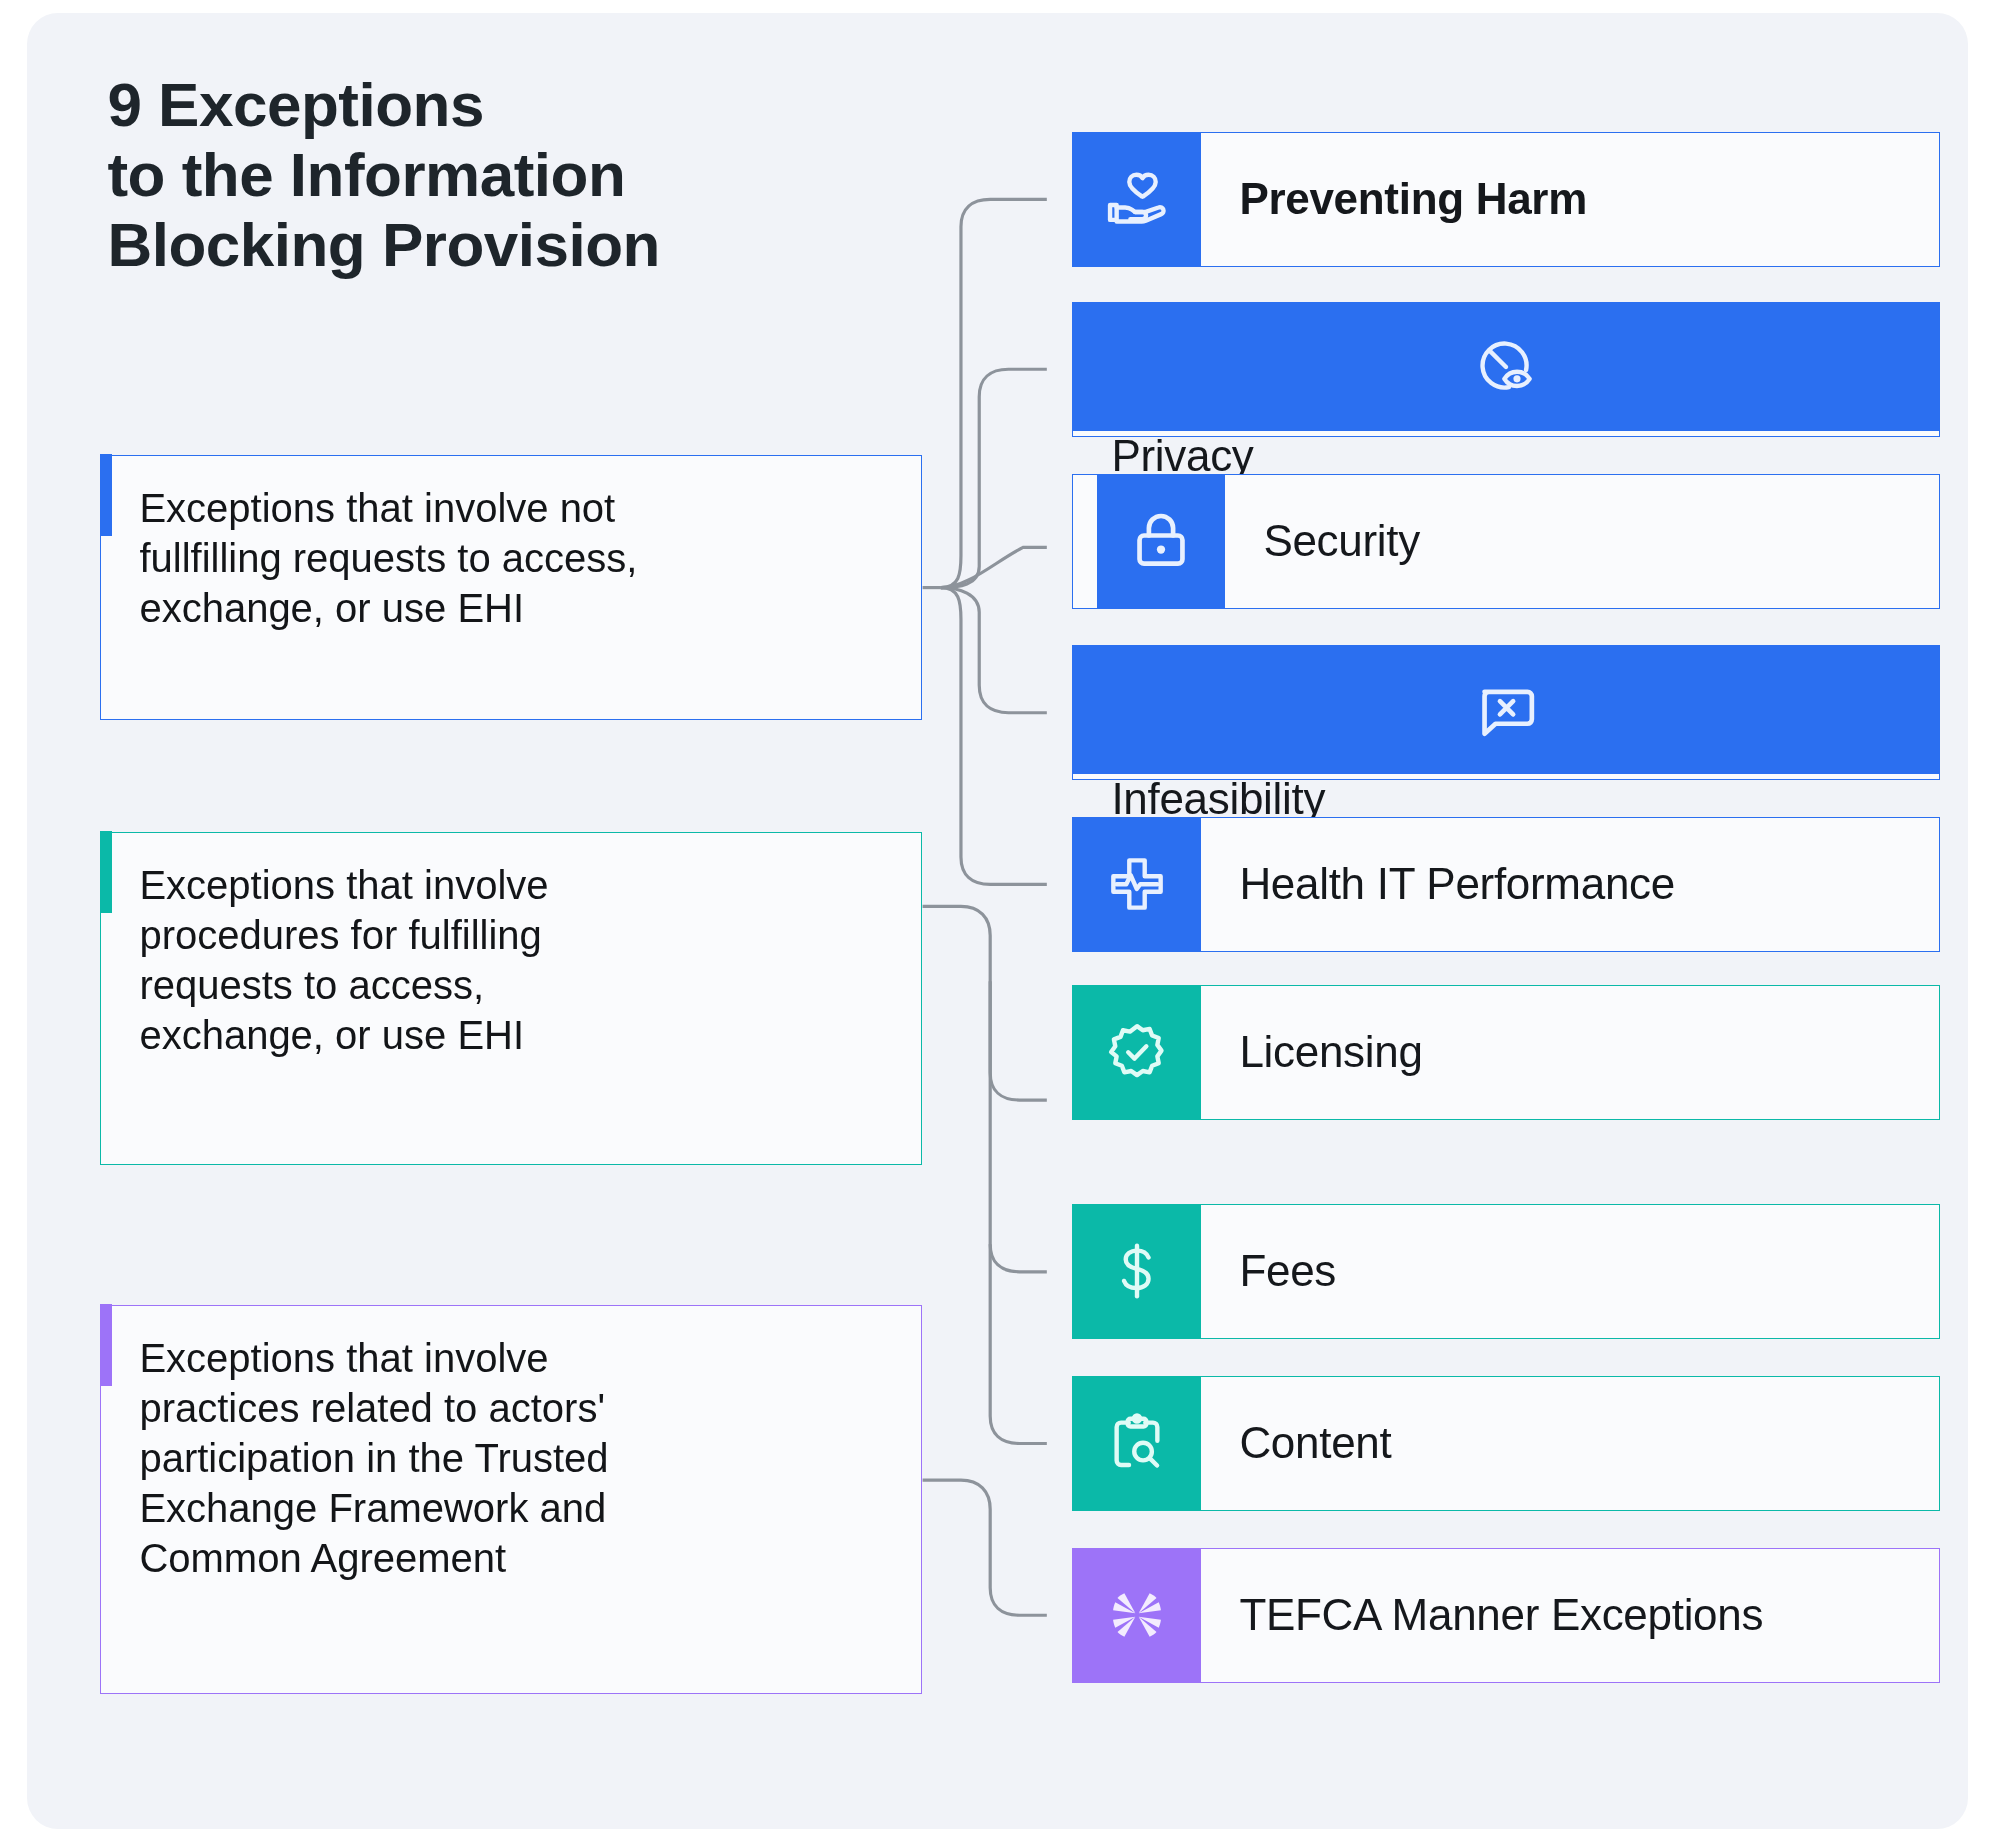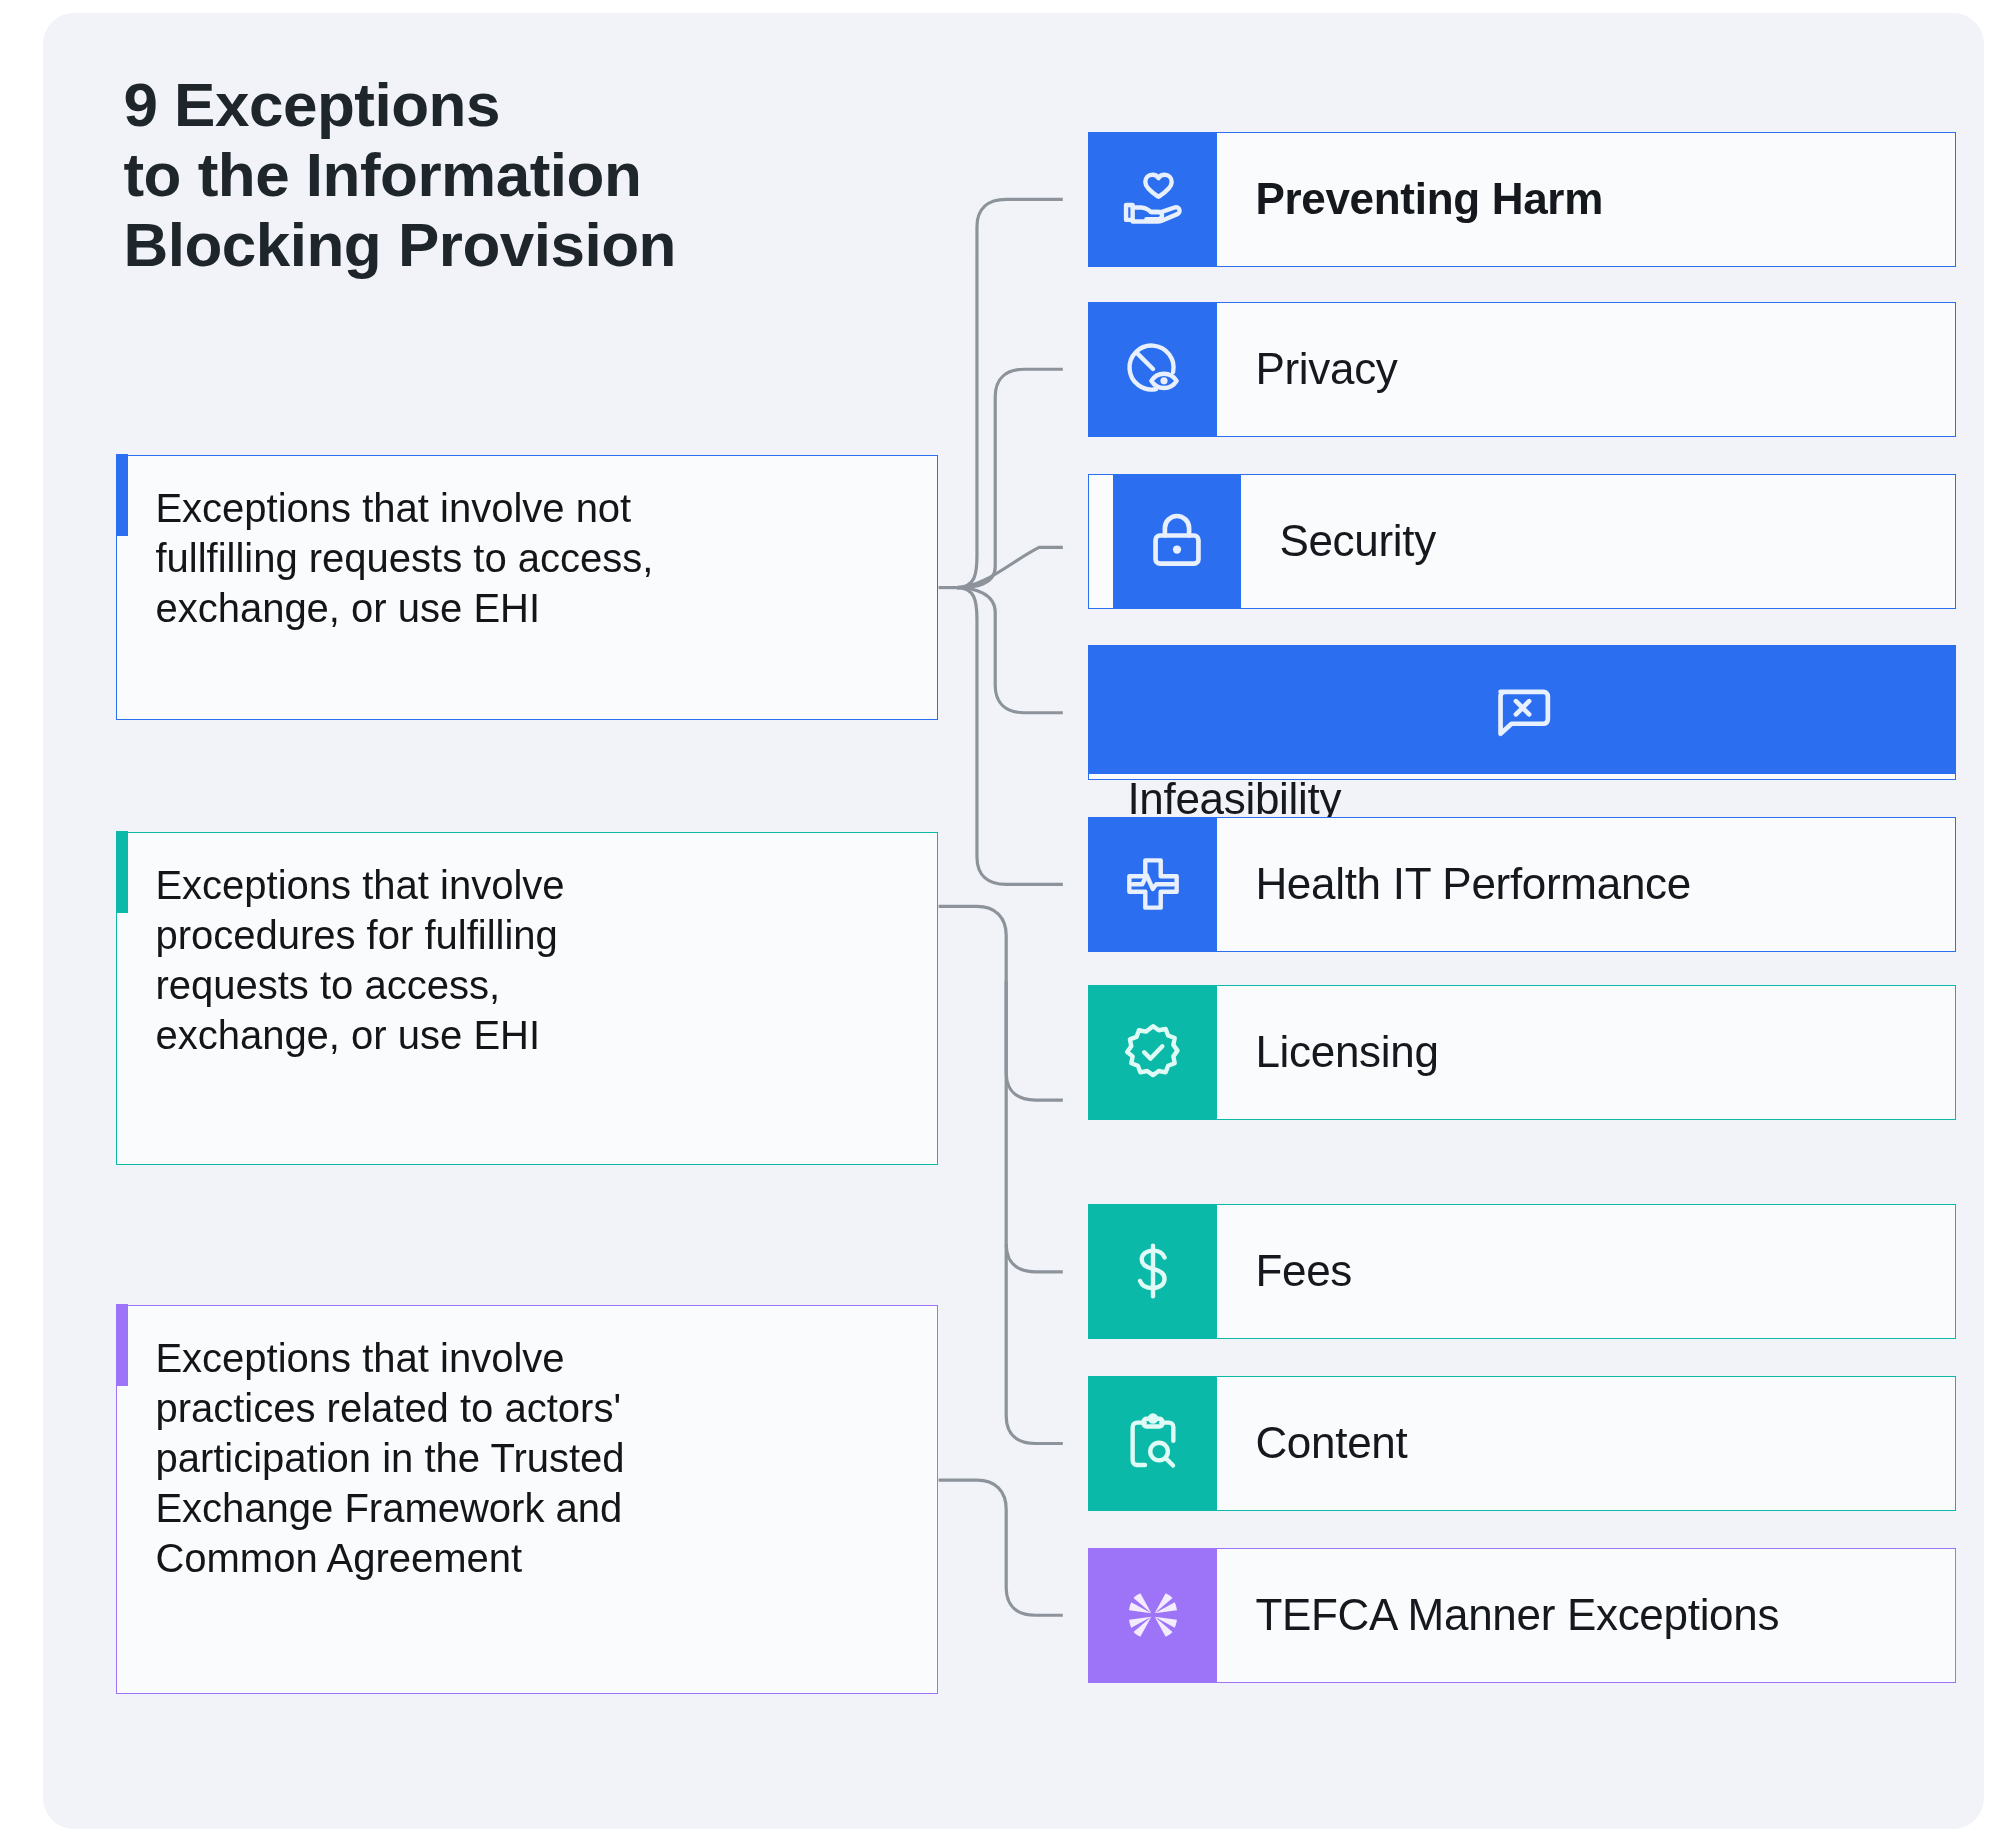--- a/index.html
+++ b/index.html
@@ -21,21 +21,20 @@
 
   #card {
     position: absolute;
     left: 27.4px;
     top: 12.8px;
     width: 1941px;
     height: 1816px;
     background: #f1f3f8;
     border-radius: 31px;
     overflow: hidden;
-    margin-left: 16px;
   }
 
   
   #title {
     position: absolute;
     left: 80px;
     top: 57px;
     width: 822px;
     font-size: 62px;
     font-weight: bold;
@@ -180,21 +179,21 @@
             <path d="M16.2 3.2c-1 0-1.8.5-2.2 1.2-.4-.7-1.2-1.2-2.2-1.2-1.5 0-2.6 1.1-2.6 2.6 0 2.3 3.2 4.3 4.8 5.4 1.6-1.1 4.8-3.1 4.8-5.4 0-1.5-1.1-2.6-2.6-2.6z"></path>
             <path d="M2.2 14.2h2.4v5.4H2.2z"></path>
             <path d="M4.6 15.1h3.1c.9 0 1.8.3 2.5.8l1.1.8h2.6c.8 0 1.4.6 1.4 1.3 0 .7-.6 1.3-1.4 1.3H9.6"></path>
             <path d="M11.3 16.7h3.9l4.6-1.6c.8-.3 1.6.1 1.8.8.2.6-.1 1.3-.8 1.6l-5.6 2.4c-.5.2-1 .3-1.5.3H4.6"></path>
           </svg>
         </span>
       </div>
       <div class="item-label">Preventing Harm</div>
     </div>
 
-    <div class="item" style="top:289px;">
+    <div class="item" style="top:289px;flex-direction:column;">
       <div class="item-icon">
         <span>
           <svg width="66" height="66" viewBox="0 0 24 24" fill="none" stroke="#e8f0fe" stroke-width="1.6" stroke-linecap="round" stroke-linejoin="round">
             <path d="M19.3 13.1a8 8 0 1 0-6.2 6.2"></path>
             <path d="M6.3 6.3 12 12"></path>
             <path d="M11.4 16.3c1-1.6 2.7-2.6 4.6-2.6s3.6 1 4.6 2.6c-1 1.6-2.7 2.6-4.6 2.6s-3.6-1-4.6-2.6z"></path>
             <circle cx="16" cy="16.3" r="1.3" fill="#e8f0fe" stroke="none"></circle>
           </svg>
         </span>
       </div>

